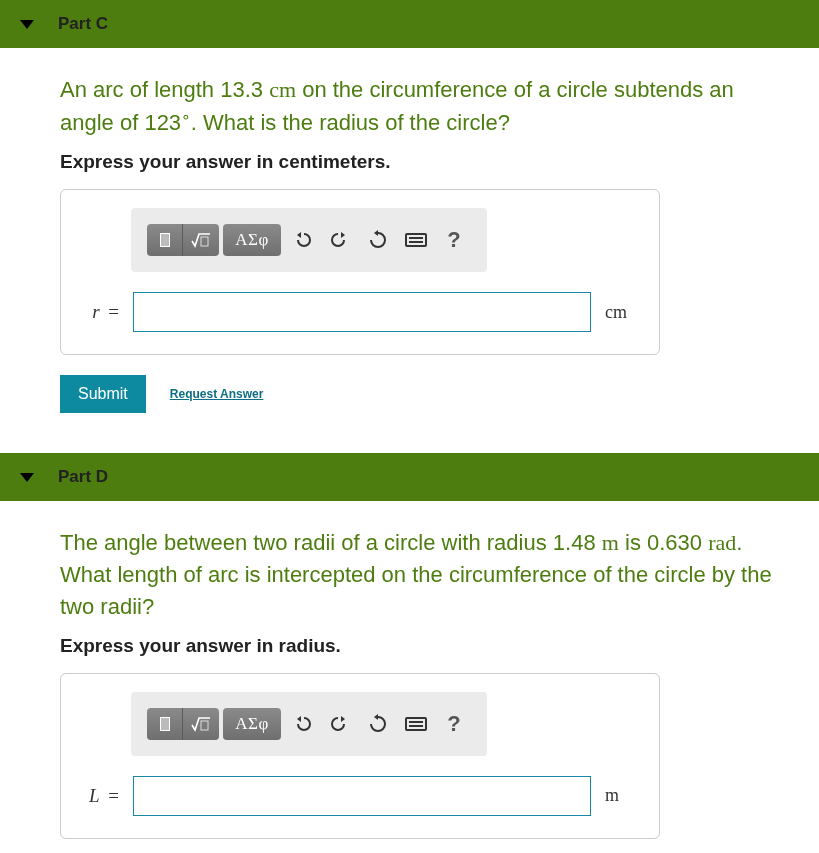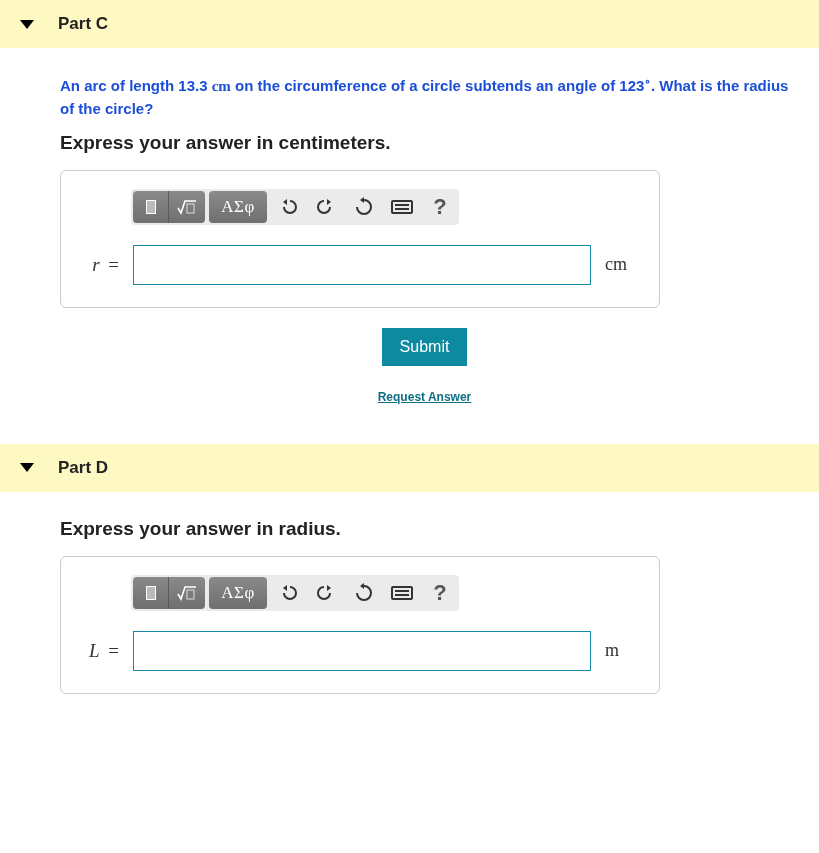--- a/index.html
+++ b/index.html
@@ -5,46 +5,45 @@
   * { box-sizing: border-box; }
   body {
     margin: 0;
     font-family: Arial, Helvetica, sans-serif;
     font-size: 16px;
     color: #333;
     background: #fff;
     width: 819px;
   }
   .part-header {
-    background: #fef9c3;
+    background: #4d7c0f;
     padding: 14px 20px;
     display: flex;
     align-items: center;
     gap: 24px;
   }
   .collapse-triangle {
     width: 0; height: 0;
     border-left: 7px solid transparent;
     border-right: 7px solid transparent;
     border-top: 9px solid #000;
   }
   .part-title {
     font-weight: bold;
     font-size: 17px;
     color: #222;
   }
   .part-body {
     padding: 26px 30px 10px 60px;
   }
   .question-text {
-    font-size: 15px;
-    color: #1d4ed8;
+    font-size: 22px;
+    color: #4d7c0f;
     line-height: 1.45;
     margin-bottom: 12px;
-    font-weight: bold;
   }
   .unit-inline {
     font-family: Georgia, 'Times New Roman', serif;
   }
   sup { font-size: 0.7em; }
   .instruction {
     font-weight: bold;
     font-size: 19px;
     color: #222;
     margin-bottom: 16px;
@@ -54,21 +53,21 @@
     border-radius: 6px;
     padding: 18px 18px 22px 18px;
     width: 600px;
     margin-bottom: 20px;
   }
   .toolbar {
     display: inline-flex;
     align-items: center;
     background: #ebebeb;
     border-radius: 4px;
-    padding: 0;
+    padding: 14px;
     margin-left: 52px;
     margin-bottom: 20px;
   }
   .tb-group {
     display: flex;
     border-radius: 4px;
     overflow: hidden;
     margin: 2px;
     box-shadow: inset 0 -1px 0 rgba(0,0,0,0.15);
   }
@@ -131,21 +130,20 @@
     font-family: Georgia, 'Times New Roman', serif;
     font-size: 18px;
     color: #333;
     width: 36px;
   }
   .action-row {
     display: flex;
     align-items: center;
     gap: 24px;
     margin-bottom: 30px;
-    flex-direction: column;
   }
   .submit-btn {
     background: #0d8aa0;
     color: #fff;
     border: none;
     padding: 10px 18px;
     font-size: 16px;
     cursor: pointer;
   }
   .request-link {
@@ -238,20 +236,21 @@
     <button class="submit-btn">Submit</button>
     <a class="request-link">Request Answer</a>
   </div>
 </div>
 
 <div class="part-header">
   <div class="collapse-triangle"></div>
   <div class="part-title">Part D</div>
 </div>
 <div class="part-body">
+  <div class="question-text">The angle between two radii of a circle with radius 1.48 <span class="unit-inline">m</span> is 0.630 <span class="unit-inline">rad</span>. What length of arc is intercepted on the circumference of the circle by the two radii?</div>
   <div class="instruction">Express your answer in radius.</div>
 
   <div class="answer-box">
     <div class="toolbar">
       <div class="tb-group">
         <div class="tb-btn">
             <span class="tpl-rect"></span>
           </div>
         <div class="tb-btn tpl-sqrt">
           <svg width="20" height="16" viewBox="0 0 20 16">

